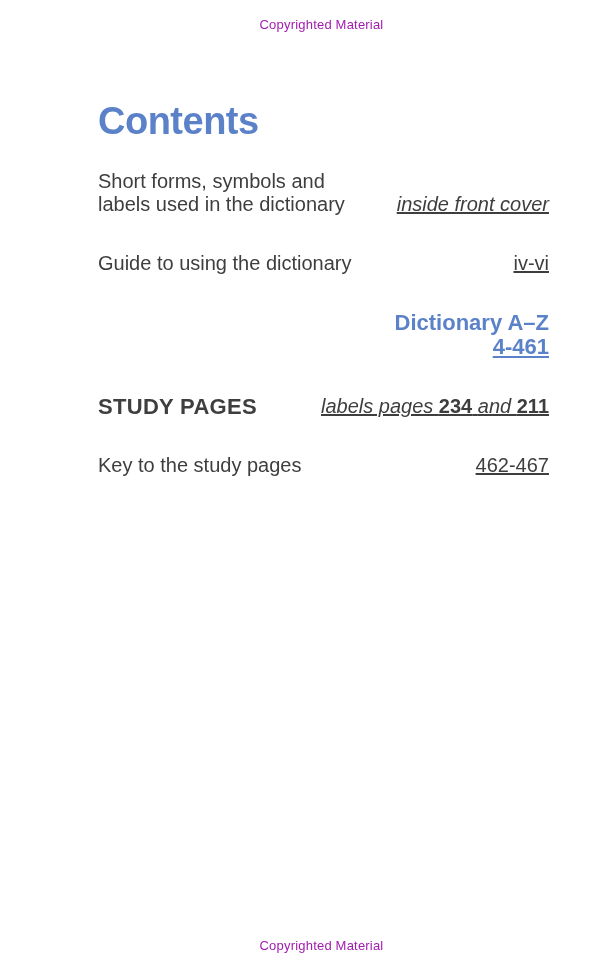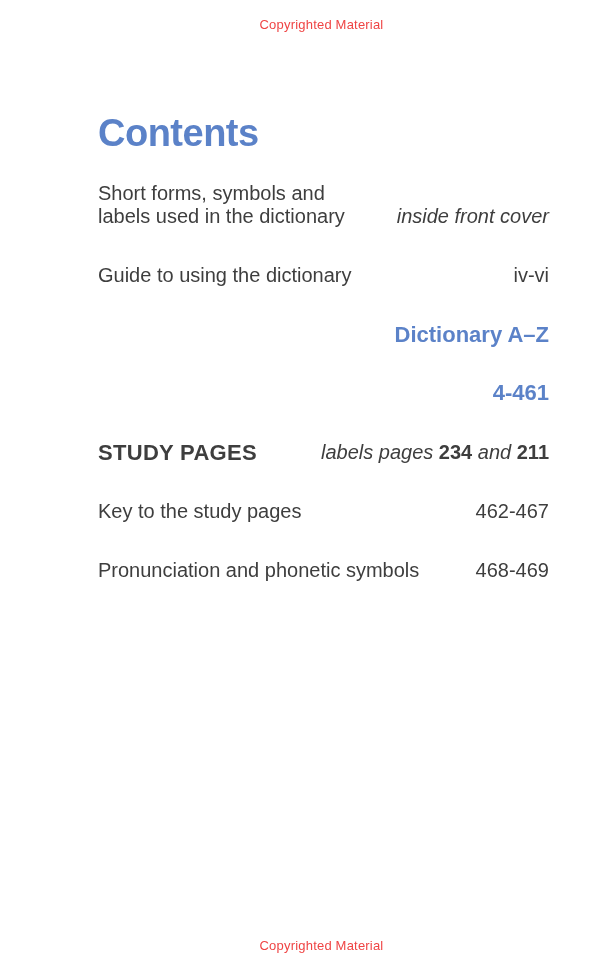--- a/index.html
+++ b/index.html
@@ -14,53 +14,52 @@
     background: #ffffff;
     font-family: "Liberation Sans", "DejaVu Sans", sans-serif;
     overflow: hidden;
   }
   .copyright {
     position: absolute;
     left: 0;
     right: 0;
     text-align: center;
     font-size: 13px;
-    color: #ef4444;
+    color: #a21caf;
     letter-spacing: 0.2px;
     margin-left: 43px;
   }
   .copyright--top { top: 17px; }
   .copyright--bottom { bottom: 18px; }
 
   .content {
     position: absolute;
     left: 98px;
     right: 51px;
-    top: 112px;
+    top: 100px;
   }
   .title {
     margin: 0 0 28px 0;
     font-size: 38px;
     line-height: 42px;
     font-weight: bold;
     color: #5b82c8;
     letter-spacing: -0.5px;
   }
   .toc-row {
     display: flex;
     justify-content: space-between;
     align-items: flex-end;
     margin-bottom: 36px;
     font-size: 20px;
     line-height: 23px;
     color: #3e3e3e;
-    gap: 34px;
   }
   .toc-row .row-title { flex: 0 1 auto; }
-  .toc-row .row-page  { flex: 0 0 auto; text-align: right; white-space: nowrap; }
+  .toc-row .row-page  { flex: 0 0 auto; text-align: right; white-space: nowrap; text-decoration: underline; }
 
   .row-title .line { display: block; }
 
   .toc-row--accent {
     color: #5b82c8;
     font-weight: bold;
     font-size: 22px;
     line-height: 24px;
     flex-direction: column;
   }
@@ -109,22 +108,18 @@
         <span class="italic"> and </span>
         <span class="bold-num">211</span>
       </span>
     </div>
 
     <div class="toc-row">
       <span class="row-title">Key to the study pages</span>
       <span class="row-page">462-467</span>
     </div>
 
-    <div class="toc-row">
-      <span class="row-title">Pronunciation and phonetic symbols</span>
-      <span class="row-page">468-469</span>
-    </div>
 
   </div>
 
   <div class="copyright copyright--bottom">Copyrighted Material</div>
 
 </div>
 
 </body></html>

